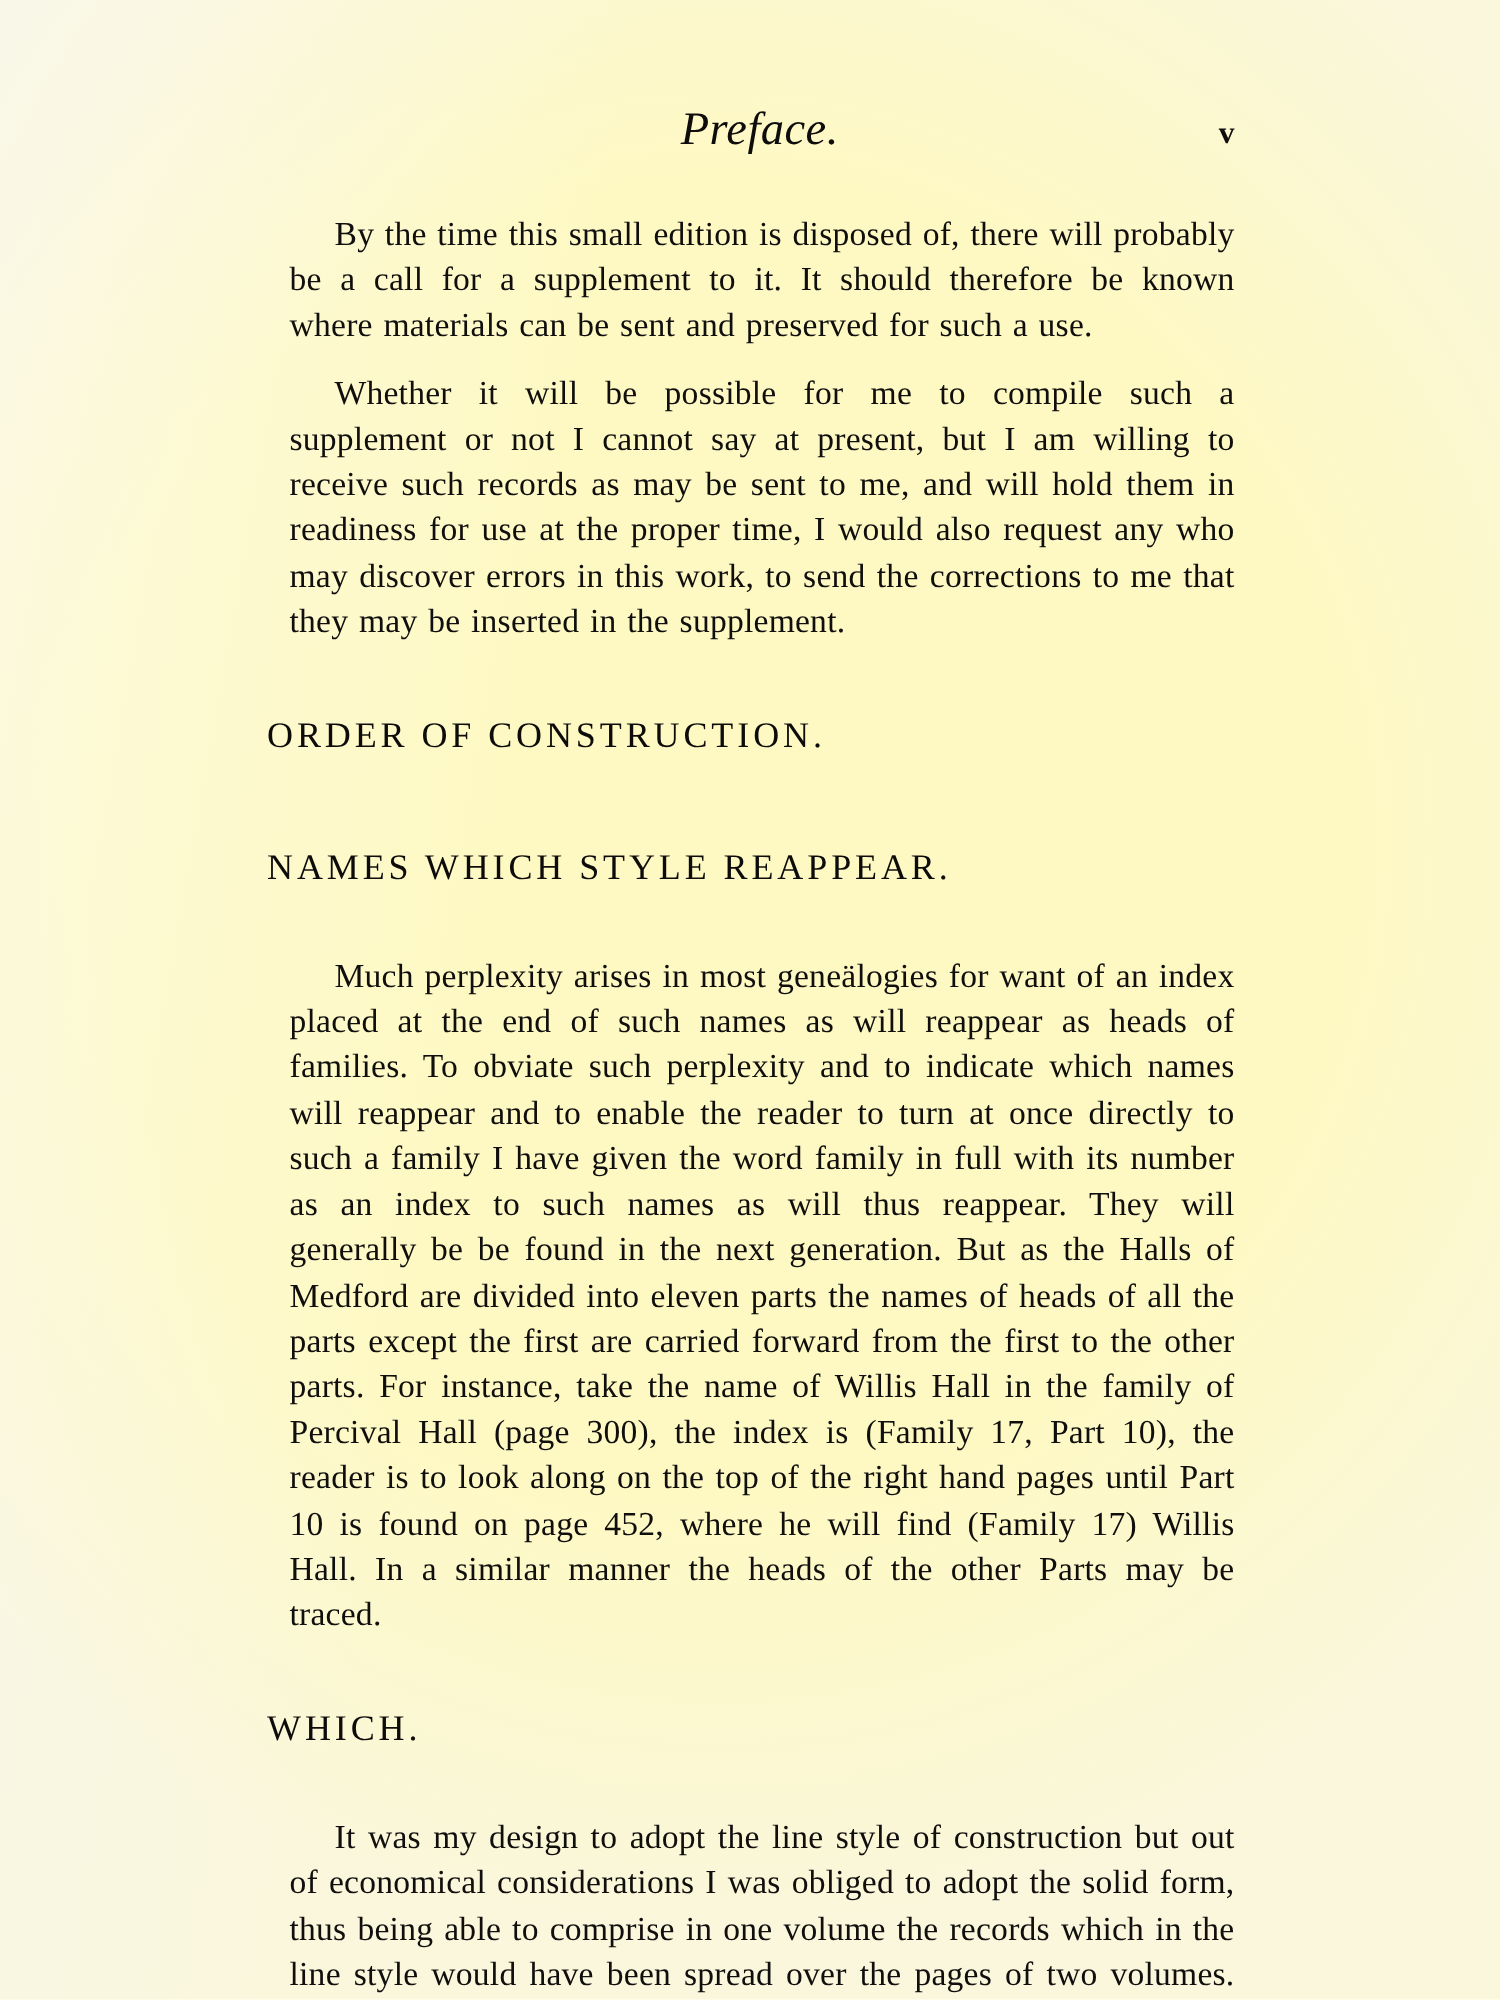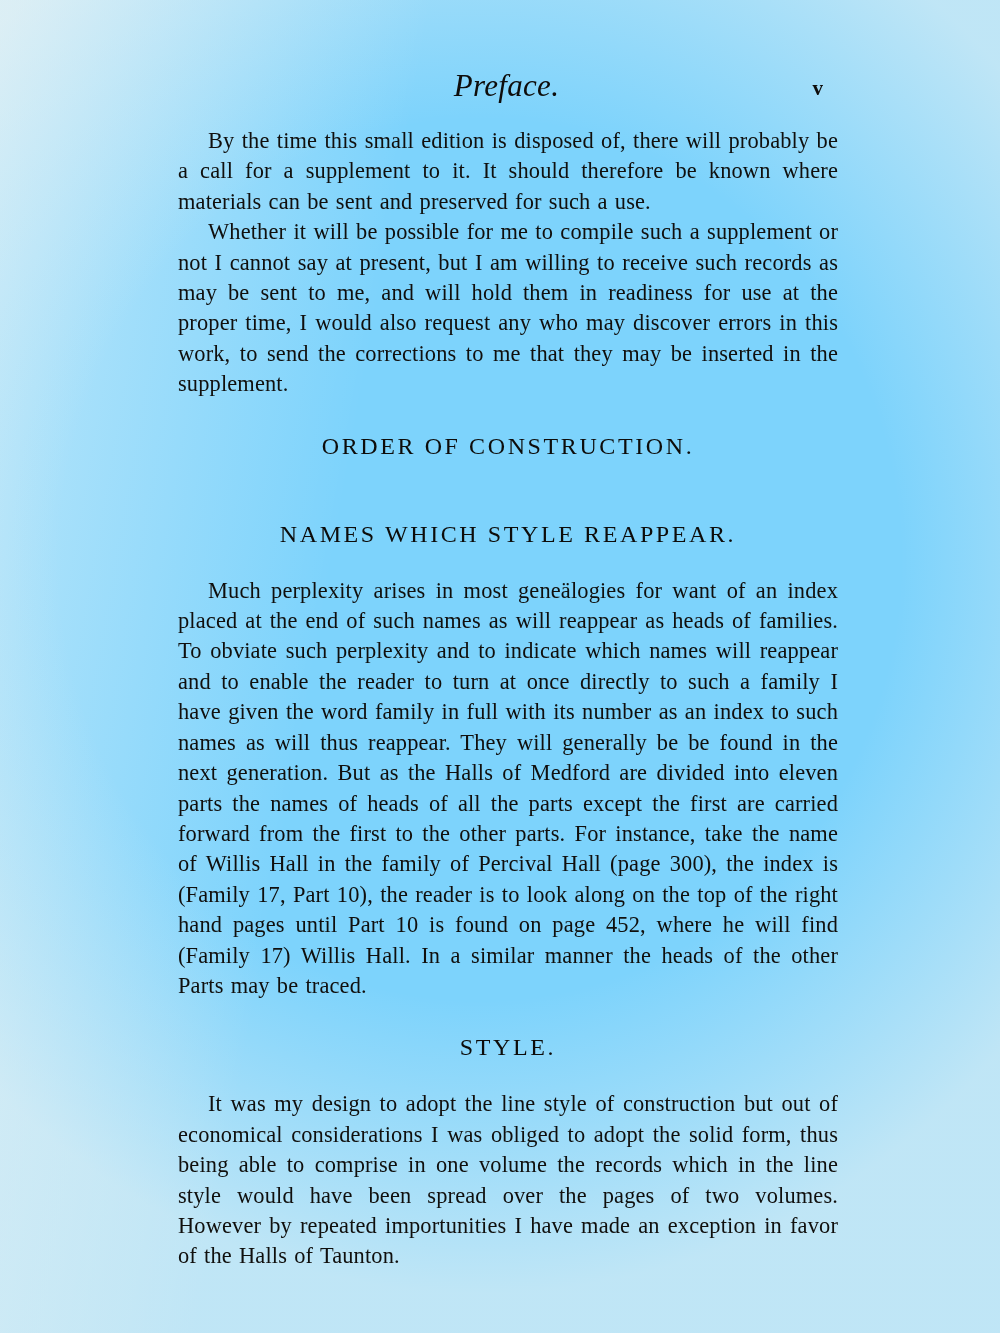--- a/index.html
+++ b/index.html
@@ -5,21 +5,21 @@
 <style>
   html, body {
     margin: 0;
     padding: 0;
     background: #ffffff;
   }
   .page {
     position: relative;
     width: 1000px;
     height: 1333px;
-    background: #7dd3fc;
+    background: #fef9c3;
     overflow: hidden;
     font-family: "Liberation Serif", "DejaVu Serif", serif;
     color: #100f0d;
   }
   
   .page::before {
     content: "";
     position: absolute;
     inset: 0;
     pointer-events: none;
@@ -56,37 +56,36 @@
   }
 
   .body-block {
     position: absolute;
     left: 178px;
     top: 126px;
     width: 660px;
   }
 
   p.para {
-    margin: 0;
+    margin: 15px;
     text-align: justify;
     text-justify: inter-word;
     font-size: 22.4px;
     line-height: 30.4px;
     text-indent: 30px;
     letter-spacing: 0.15px;
     word-spacing: 1.4px;
     color: #100f0d;
   }
   p.para.last-line-left {
     text-align-last: left;
   }
 
   h2.section-heading {
     margin: 0;
-    text-align: center;
     font-weight: normal;
     font-size: 24px;
     line-height: 30px;
     letter-spacing: 2.6px;
     color: #0d0c0a;
   }
   .gap-before-heading { height: 31px; }
   .gap-after-heading  { height: 27px; }
 </style>
 </head>
@@ -103,18 +102,18 @@
       <p class="para last-line-left">By the time this small edition is disposed of, there will probably be a call for a supplement to it. It should therefore be known where materials can be sent and preserved for such a use.</p>
       <p class="para last-line-left">Whether it will be possible for me to compile such a supplement or not I cannot say at present, but I am willing to receive such records as may be sent to me, and will hold them in readiness for use at the proper time, I would also request any who may discover errors in this work, to send the corrections to me that they may be inserted in the supplement.</p>
       <div class="gap-before-heading"></div>
       <h2 class="section-heading">ORDER OF CONSTRUCTION.</h2>
       <div class="gap-after-heading"></div>
       <div class="gap-before-heading"></div>
       <h2 class="section-heading">NAMES WHICH STYLE REAPPEAR.</h2>
       <div class="gap-after-heading"></div>
       <p class="para last-line-left">Much perplexity arises in most geneälogies for want of an index placed at the end of such names as will reappear as heads of families. To obviate such perplexity and to indicate which names will reappear and to enable the reader to turn at once directly to such a family I have given the word family in full with its number as an index to such names as will thus reappear. They will generally be be found in the next generation. But as the Halls of Medford are divided into eleven parts the names of heads of all the parts except the first are carried forward from the first to the other parts. For instance, take the name of Willis Hall in the family of Percival Hall (page 300), the index is (Family 17, Part 10), the reader is to look along on the top of the right hand pages until Part 10 is found on page 452, where he will find (Family 17) Willis Hall. In a similar manner the heads of the other Parts may be traced.</p>
       <div class="gap-before-heading"></div>
-      <h2 class="section-heading">STYLE.</h2>
+      <h2 class="section-heading">WHICH.</h2>
       <div class="gap-after-heading"></div>
       <p class="para last-line-left">It was my design to adopt the line style of construction but out of economical considerations I was obliged to adopt the solid form, thus being able to comprise in one volume the records which in the line style would have been spread over the pages of two volumes. However by repeated importunities I have made an exception in favor of the Halls of Taunton.</p>
     </div>
 
 </div>
 
 </body></html>

